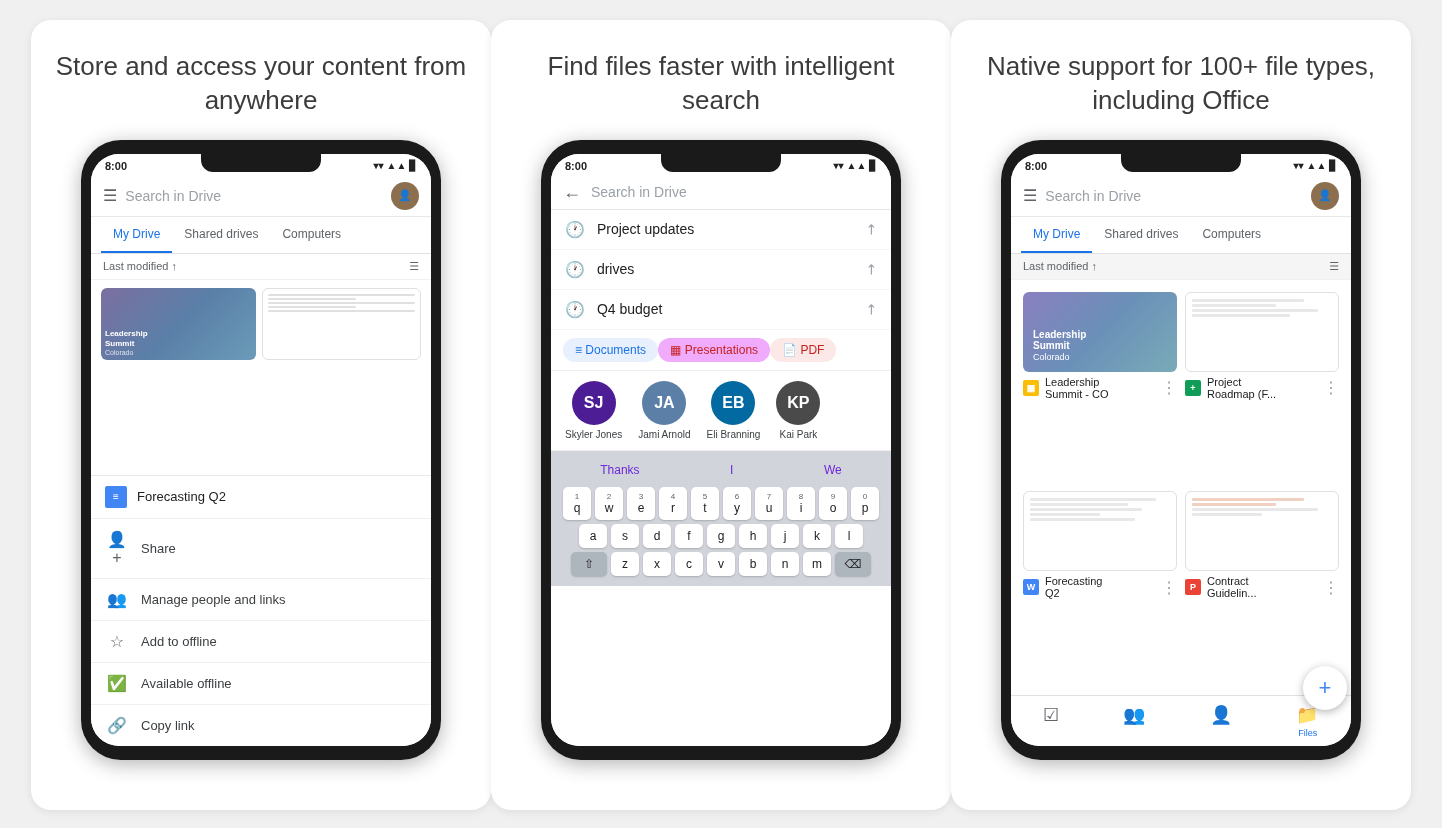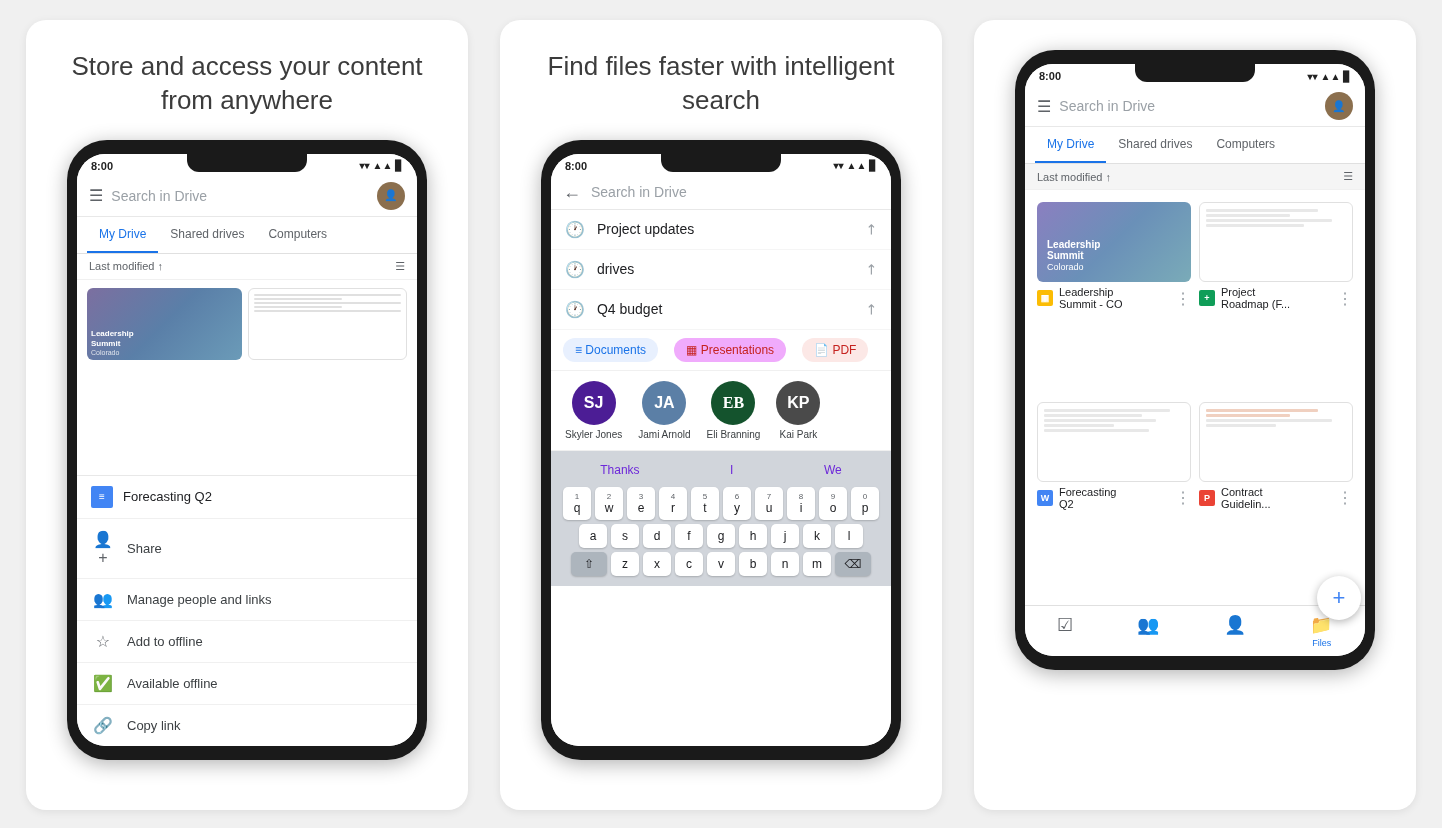--- a/index.html
+++ b/index.html
@@ -22,21 +22,21 @@
       background: #f0f0f0;
       padding: 20px 10px;
       justify-content: center;
       align-items: flex-start;
     }
     .panel {
       background: #fff;
       border-radius: 20px;
       width: 460px;
       height: 790px;
-      margin: 0 16px;
+      margin: 0 0;
       display: flex;
       flex-direction: column;
       align-items: center;
       padding: 30px 20px 20px;
       box-shadow: 0 2px 8px rgba(0,0,0,0.08);
     }
     .panel-title {
       font-size: 26px;
       color: #3c3c3c;
       text-align: center;
@@ -285,21 +285,21 @@
     .arrow-icon {
       color: #9aa0a6;
       font-size: 14px;
       transform: rotate(-45deg);
       display: inline-block;
     }
 
     
     .filter-chips {
       display: flex;
-      gap: 16px;
+      gap: 0;
       padding: 8px 12px;
       background: #fff;
       border-bottom: 1px solid #f0f0f0;
       overflow: hidden;
     }
     .chip {
       padding: 5px 12px;
       border-radius: 20px;
       font-size: 12px;
       font-weight: 500;
@@ -661,21 +661,21 @@
           <div class="people-row">
             <div class="person">
               <div class="person-avatar" style="background: #4c1d95;">SJ</div>
               <span class="person-name">Skyler Jones</span>
             </div>
             <div class="person">
               <div class="person-avatar" style="background: #5b7fa6;">JA</div>
               <span class="person-name">Jami Arnold</span>
             </div>
             <div class="person">
-              <div class="person-avatar" style="background: #14532d; font-family: Liberation Serif, serif;">EB</div>
+              <div class="person-avatar" style="background: #0369a1;">EB</div>
               <span class="person-name">Eli Branning</span>
             </div>
             <div class="person">
               <div class="person-avatar" style="background: #4a4a4a;">KP</div>
               <span class="person-name">Kai Park</span>
             </div>
           </div>
 
           <div class="keyboard">
             <div class="kb-suggestions">
@@ -718,20 +718,21 @@
               <div class="kb-key kb-key-action">⌫</div>
             </div>
           </div>
 
         </div>
       </div>
     </div>
   </div>
 
   <div class="panel">
+    <h2 class="panel-title">Native support for 100+ file types, including Office</h2>
 
     <div class="phone" style="position: relative;">
       <div class="phone-notch"></div>
       <div class="phone-inner">
 
         <div class="status-bar">
           <span>8:00</span>
           <div class="status-icons">
             <span class="wifi-icon">▾▾</span>
             <span class="signal-icon">▲▲</span>

